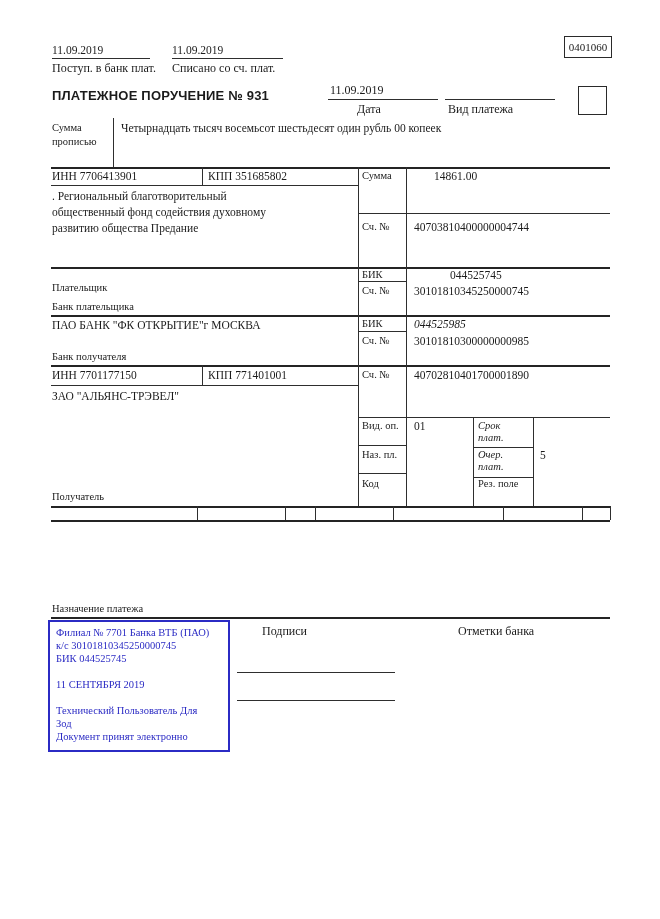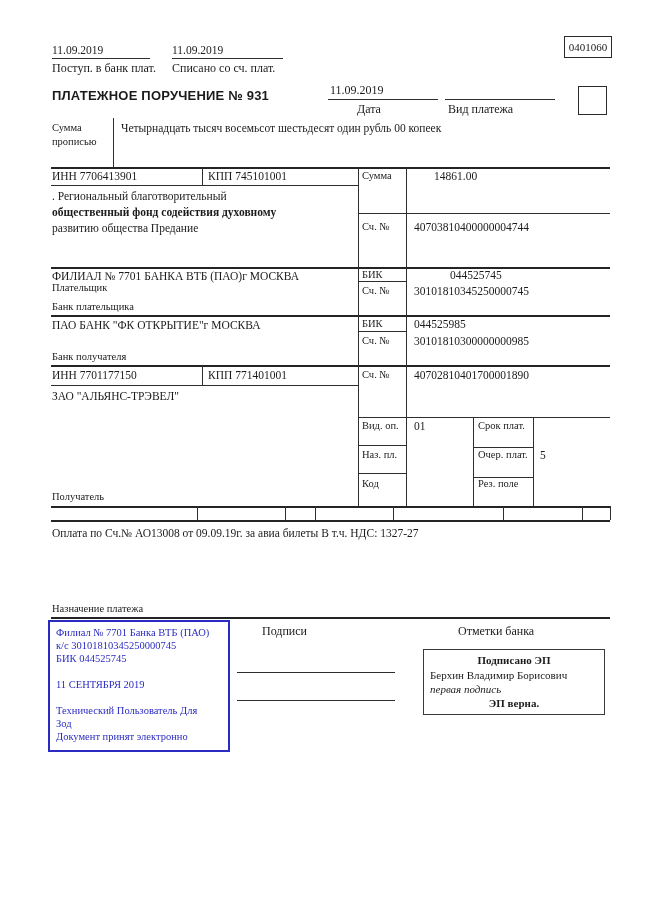--- a/index.html
+++ b/index.html
@@ -1,21 +1,21 @@
 <!DOCTYPE html>
 <html style="--stamp-blue: #2b2bc4;"><head>
 <meta charset="utf-8">
 <style>
   html,body{margin:0;padding:0;background:#ffffff;}
   .page{position:relative;width:660px;height:919px;background:#ffffff;overflow:hidden;
         font-family:"Liberation Serif", serif;color:#1b1b1b;}
   .t{position:absolute;white-space:nowrap;font-size:11.5px;line-height:1.15;}
   .t.sm{font-size:12px;}
   .t.lb{font-size:10.5px;}
-  .t.wrap{white-space:normal;line-height:1.12;}
+  .t.wrap{white-space:normal;line-height:1.12;font-style:italic;}
   .title{position:absolute;font-family:"Liberation Sans", sans-serif;font-weight:bold;
          font-size:13px;white-space:nowrap;letter-spacing:0.2px;}
   .hl{position:absolute;height:0;border-top:1px solid #2e2e2e;}
   .hl2{position:absolute;height:0;border-top:2px solid #242424;}
   .vl{position:absolute;width:0;border-left:1px solid #2e2e2e;}
   .box{position:absolute;border:1.5px solid #2a2a2a;background:transparent;}
   .codebox{display:flex;align-items:center;justify-content:center;font-size:11px;}
   .stamp{position:absolute;border:2px solid var(--stamp-blue,#2b2bc4);color:var(--stamp-blue,#2b2bc4);}
   .stamp .t{color:var(--stamp-blue,#2b2bc4);font-size:10.5px;}
   .epbox{position:absolute;border:1.5px solid #3a3a3a;font-size:11px;}
@@ -79,77 +79,69 @@
 
   <div class="vl" style="left:197px;top:506px;height:14px;"></div>
   <div class="vl" style="left:285px;top:506px;height:14px;"></div>
   <div class="vl" style="left:315px;top:506px;height:14px;"></div>
   <div class="vl" style="left:393px;top:506px;height:14px;"></div>
   <div class="vl" style="left:503px;top:506px;height:14px;"></div>
   <div class="vl" style="left:582px;top:506px;height:14px;"></div>
   <div class="vl" style="left:610px;top:506px;height:14px;"></div>
 
   <div class="t" style="left:52px;top:170px;">ИНН 7706413901</div>
-  <div class="t" style="left:208px;top:170px;">КПП 745101001</div>
+  <div class="t" style="left:208px;top:170px;">КПП 351685802</div>
   <div class="t lb" style="left:362px;top:170px;">Сумма</div>
   <div class="t" style="left:414px;top:170px;margin-left:20px;">14861.00</div>
   <div class="t" style="left:52px;top:190px;">. Региональный благотворительный</div>
-  <div class="t" style="left:52px;top:206px;font-weight:bold;">общественный фонд содействия духовному</div>
+  <div class="t" style="left:52px;top:206px;">общественный фонд содействия духовному</div>
   <div class="t" style="left:52px;top:222px;">развитию общества Предание</div>
   <div class="t lb" style="left:362px;top:221px;">Сч. №</div>
   <div class="t" style="left:414px;top:221px;">40703810400000004744</div>
   <div class="t lb" style="left:52px;top:252px;margin-top:30px;">Плательщик</div>
 
-  <div class="t" style="left:52px;top:270px;">ФИЛИАЛ № 7701 БАНКА ВТБ (ПАО)г МОСКВА</div>
   <div class="t lb" style="left:362px;top:269px;">БИК</div>
   <div class="t" style="left:414px;top:269px;margin-left:36px;">044525745</div>
   <div class="t lb" style="left:362px;top:285px;">Сч. №</div>
   <div class="t" style="left:414px;top:285px;">30101810345250000745</div>
   <div class="t lb" style="left:52px;top:301px;">Банк плательщика</div>
 
   <div class="t" style="left:52px;top:319px;">ПАО БАНК "ФК ОТКРЫТИЕ"г МОСКВА</div>
   <div class="t lb" style="left:362px;top:318px;">БИК</div>
-  <div class="t" style="left:414px;top:318px;">044525985</div>
+  <div class="t" style="left:414px;top:318px;font-style:italic;">044525985</div>
   <div class="t lb" style="left:362px;top:335px;">Сч. №</div>
   <div class="t" style="left:414px;top:335px;">30101810300000000985</div>
   <div class="t lb" style="left:52px;top:351px;">Банк получателя</div>
 
   <div class="t" style="left:52px;top:369px;">ИНН 7701177150</div>
   <div class="t" style="left:208px;top:369px;">КПП 771401001</div>
   <div class="t lb" style="left:362px;top:369px;">Сч. №</div>
   <div class="t" style="left:414px;top:369px;">40702810401700001890</div>
   <div class="t" style="left:52px;top:390px;">ЗАО "АЛЬЯНС-ТРЭВЕЛ"</div>
   <div class="t lb" style="left:362px;top:420px;">Вид. оп.</div>
   <div class="t" style="left:414px;top:420px;">01</div>
   <div class="t lb wrap" style="left:478px;top:420px;width:50px;">Срок плат.</div>
   <div class="t lb" style="left:362px;top:449px;">Наз. пл.</div>
   <div class="t lb wrap" style="left:478px;top:449px;width:50px;">Очер. плат.</div>
   <div class="t" style="left:540px;top:449px;">5</div>
   <div class="t lb" style="left:362px;top:478px;">Код</div>
   <div class="t lb" style="left:478px;top:478px;text-align:right;">Рез. поле</div>
   <div class="t lb" style="left:52px;top:491px;">Получатель</div>
 
-  <div class="t" style="left:52px;top:527px;">Оплата по Сч.№ АО13008 от 09.09.19г. за авиа билеты В т.ч. НДС: 1327-27</div>
   <div class="t lb" style="left:52px;top:603px;">Назначение платежа</div>
 
   <div class="stamp" style="left:48px;top:620px;width:178px;height:128px;">
     <div class="t" style="left:6px;top:5px;">Филиал № 7701 Банка ВТБ (ПАО)</div>
     <div class="t" style="left:6px;top:18px;">к/с 30101810345250000745</div>
     <div class="t" style="left:6px;top:31px;">БИК 044525745</div>
     <div class="t" style="left:6px;top:57px;">11 СЕНТЯБРЯ 2019</div>
     <div class="t" style="left:6px;top:83px;">Технический Пользователь Для</div>
     <div class="t" style="left:6px;top:96px;">Зод</div>
     <div class="t" style="left:6px;top:109px;">Документ принят электронно</div>
   </div>
 
   <div class="t" style="left:262px;top:625px;font-size:12px;">Подписи</div>
   <div class="t" style="left:458px;top:625px;font-size:12px;">Отметки банка</div>
   <div class="hl" style="left:237px;top:672px;width:158px;"></div>
   <div class="hl" style="left:237px;top:700px;width:158px;"></div>
 
-  <div class="epbox" style="left:423px;top:649px;width:180px;height:64px;">
-    <div class="ep-title">Подписано ЭП</div>
-    <div class="ep-name">Берхин Владимир Борисович</div>
-    <div class="ep-sub">первая подпись</div>
-    <div class="ep-ver">ЭП верна.</div>
-  </div>
 
 </div>
 
 </body></html>

